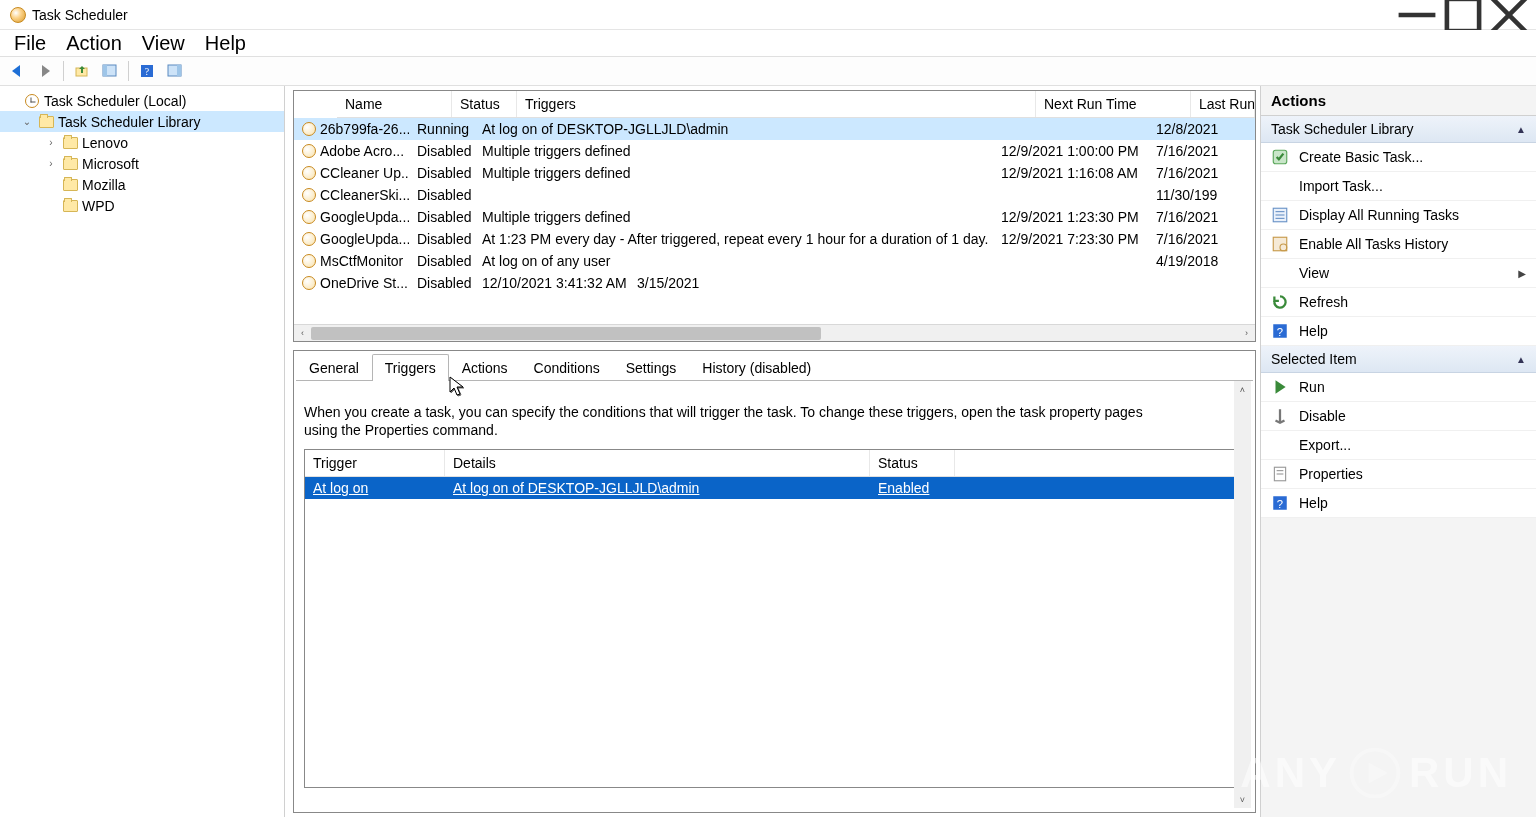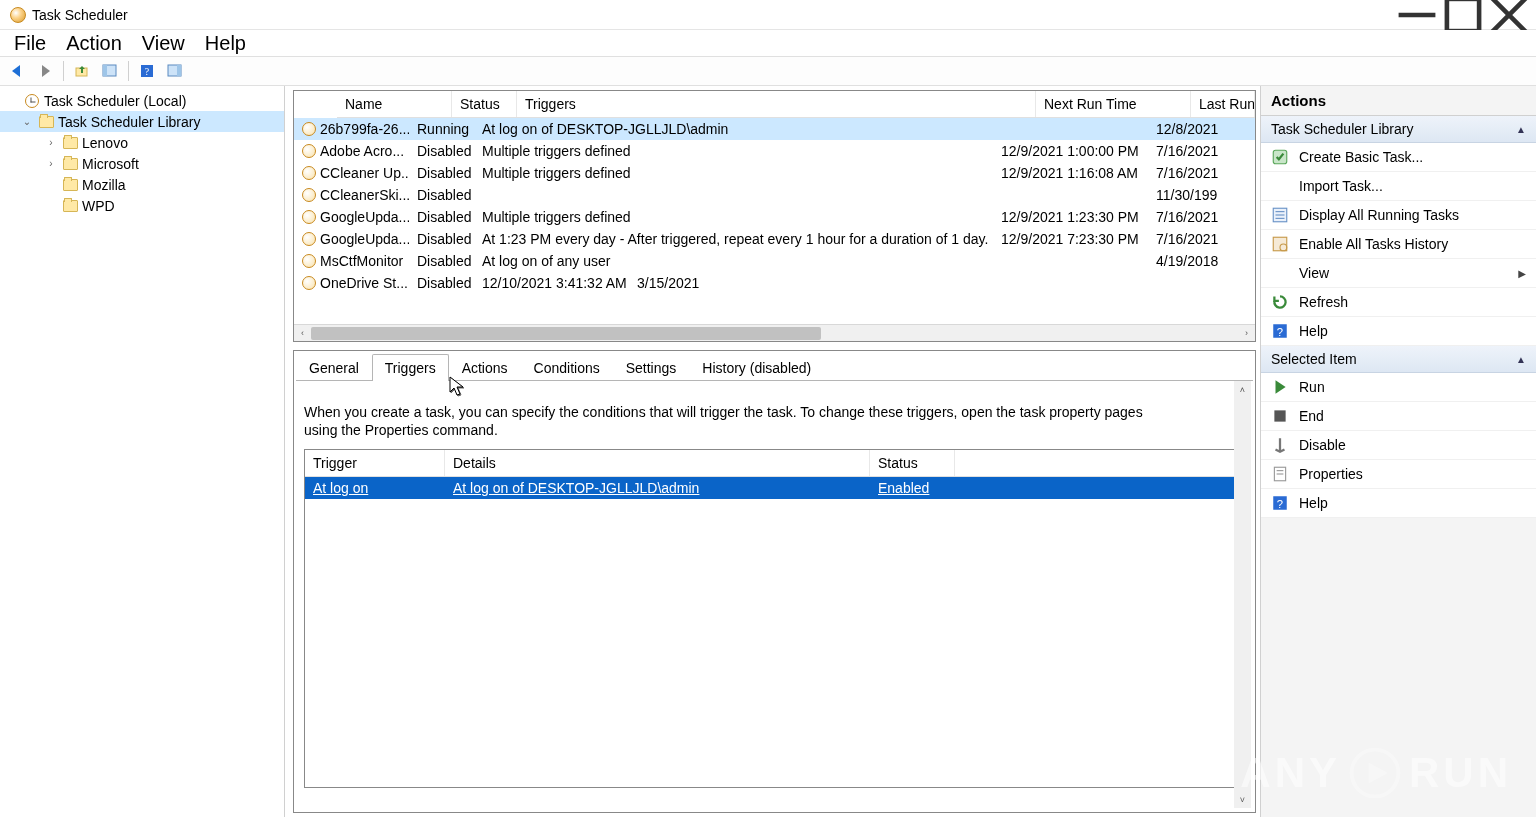--- a/index.html
+++ b/index.html
@@ -524,32 +524,28 @@
       <span class="ai-icon">
           <svg viewBox="0 0 16 16">
             <path d="M4 2 L13 8 L4 14 Z" fill="#3a8a3a"></path>
           </svg>
         </span>
       <span>Run</span>
     </div>
     <div class="action-item">
       <span class="ai-icon">
           <svg viewBox="0 0 16 16">
-            <rect x="3" y="3" width="10" height="10" fill="#555"></rect>
-          </svg>
-        </span>
-      <span>End</span>
-    </div>
-    <div class="action-item">
-      <span class="ai-icon">
-          <svg viewBox="0 0 16 16">
             <path d="M8 2 L8 14 M4 12 L8 14 L12 12" fill="none" stroke="#777" stroke-width="2"></path>
           </svg>
         </span>
       <span>Disable</span>
+    </div>
+    <div class="action-item">
+      <span class="ai-spacer"></span>
+      <span>Export...</span>
     </div>
     <div class="action-item">
       <span class="ai-icon">
           <svg viewBox="0 0 16 16">
             <rect x="3" y="2" width="10" height="12" fill="#fff" stroke="#999"></rect>
             <line x1="5" y1="5" x2="11" y2="5" stroke="#999"></line>
             <line x1="5" y1="8" x2="11" y2="8" stroke="#999"></line>
           </svg>
         </span>
       <span>Properties</span>

